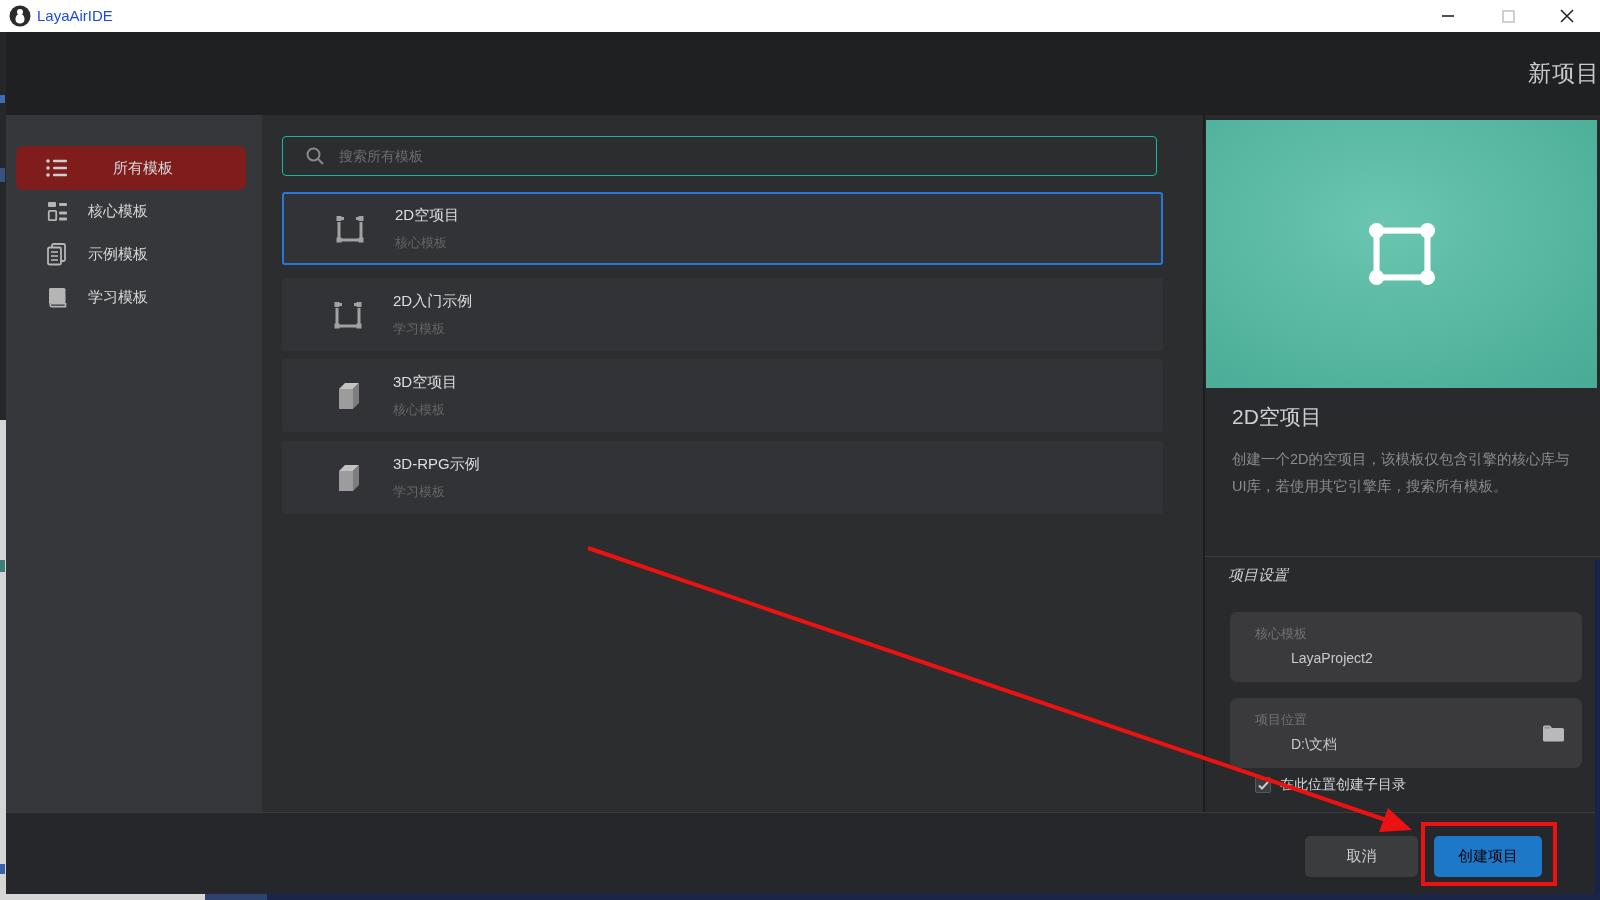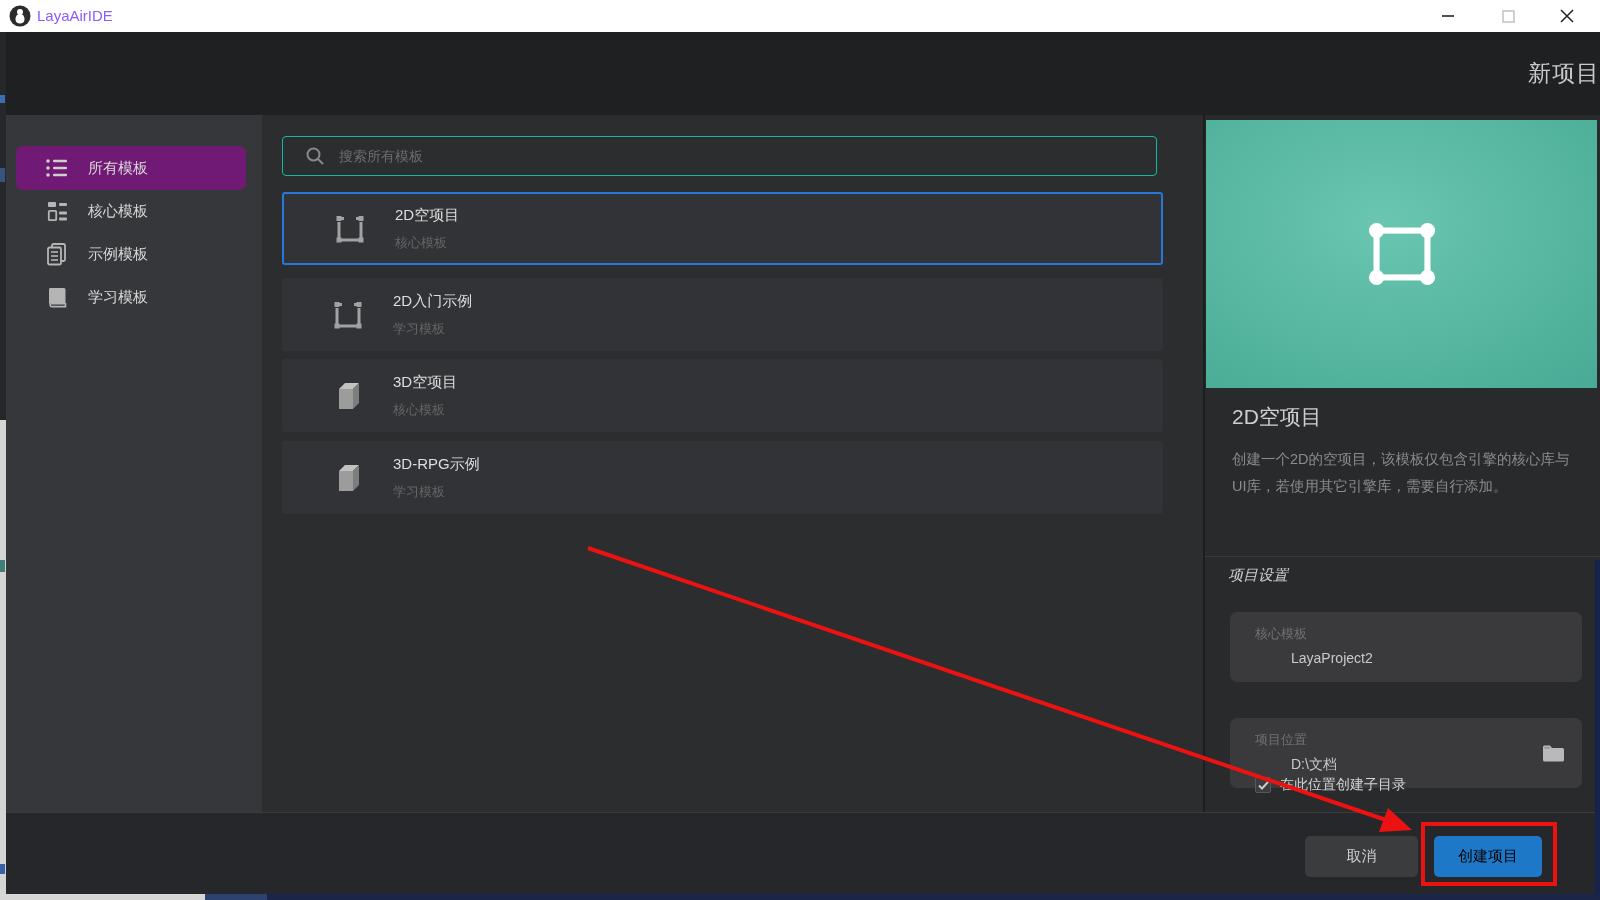--- a/index.html
+++ b/index.html
@@ -3,41 +3,41 @@
 <meta charset="utf-8">
 <style>
   * { margin:0; padding:0; box-sizing:border-box; }
   html,body { width:1600px; height:900px; background:#111; }
   body { font-family:"Liberation Sans","DejaVu Sans",sans-serif; }
   #stage { position:relative; width:1600px; height:900px; overflow:hidden; background:#2c2d2f; }
 
   
   .titlebar { position:absolute; left:0; top:0; width:1600px; height:32px; background:#ffffff; display:flex; align-items:center; z-index:30; }
   .titlebar .logo { position:absolute; left:9px; top:5px; width:22px; height:22px; }
-  .titlebar .app-title { position:absolute; left:37px; top:7px; font-size:15px; color:#8b5cf6; }
+  .titlebar .app-title { position:absolute; left:37px; top:7px; font-size:15px; color:#1d4ed8; }
   .winbtn { position:absolute; top:0; width:58px; height:32px; display:flex; align-items:center; justify-content:center; }
   .winbtn svg { display:block; }
 
   
   .left-strip-top { position:absolute; left:0; top:32px; width:6px; height:388px; background:#26272a; z-index:25; }
   .left-strip-bottom { position:absolute; left:0; top:420px; width:6px; height:474px; background:#d5d5d5; z-index:25; }
   .strip-mark { position:absolute; z-index:26; }
   .bottom-strip { position:absolute; left:0; top:894px; width:1600px; height:6px; background:#1b2547; z-index:25; }
   .bottom-strip .light { position:absolute; left:0; top:0; width:205px; height:6px; background:#d6d6d6; }
   .bottom-strip .midblue { position:absolute; left:205px; top:0; width:62px; height:6px; background:#2e4270; }
   .right-strip { position:absolute; left:1595px; top:560px; width:5px; height:334px; background:#17234a; z-index:25; }
 
   
   .dlg-header { position:absolute; left:6px; top:32px; width:1594px; height:83px; background:#1f2022; }
   .dlg-title { position:absolute; left:0; top:58px; width:1600px; text-align:right; font-size:23px; color:#c9c9c9; letter-spacing:1px; }
 
   
   .sidebar { position:absolute; left:6px; top:115px; width:256px; height:697px; background:#36373a; }
   .side-item { position:absolute; left:10px; width:230px; height:44px; border-radius:7px; display:flex; align-items:center; color:#d8d8d8; font-size:15px; }
-  .side-item.selected { background:#701a75; }
+  .side-item.selected { background:#7f1d1d;gap:25px; }
   .side-item .icn { width:26px; height:26px; margin:0 18px 0 28px; flex:0 0 auto; }
   
   .main { position:absolute; left:262px; top:115px; width:941px; height:697px; background:#2c2d2f; }
   .searchbox { position:absolute; left:282px; top:136px; width:875px; height:40px; border:1px solid #14b8a6; border-radius:4px; background:#2c2d2f; display:flex; align-items:center; }
   .searchbox .sicon { margin:0 14px 0 22px; width:20px; height:20px; }
   .searchbox input { flex:1; background:transparent; border:none; outline:none; color:#cccccc; font-size:14px; font-family:inherit; }
   .searchbox input::placeholder { color:#6d6d6d; }
 
   .card { position:absolute; left:282px; width:881px; height:73px; background:#323336; border-radius:3px; display:flex; align-items:center; }
   .card.selected { border:2px solid #2577d9; }
@@ -225,30 +225,30 @@
   <div class="preview">
     <svg width="112" height="112" viewBox="0 0 110 110">
       <rect x="30" y="32" width="50" height="46" fill="none" stroke="#ffffff" stroke-width="6"></rect>
       <circle cx="30" cy="32" r="7.5" fill="#ffffff"></circle>
         <circle cx="80" cy="32" r="7.5" fill="#ffffff"></circle>
       <circle cx="30" cy="78" r="7.5" fill="#ffffff"></circle>
         <circle cx="80" cy="78" r="7.5" fill="#ffffff"></circle>
     </svg>
   </div>
   <div class="pv-title">2D空项目</div>
-  <div class="pv-desc">创建一个2D的空项目，该模板仅包含引擎的核心库与UI库，若使用其它引擎库，需要自行添加。</div>
+  <div class="pv-desc">创建一个2D的空项目，该模板仅包含引擎的核心库与UI库，若使用其它引擎库，搜索所有模板。</div>
   <div class="r-divider"></div>
   <div class="settings-heading">项目设置</div>
 
   <div class="field" style="top:612px;">
     <div class="flabel">核心模板</div>
     <div class="fvalue">LayaProject2</div>
   </div>
 
-  <div class="field" style="top:718px;">
+  <div class="field" style="top:698px;">
     <div class="flabel">项目位置</div>
     <div class="fvalue">D:\文档</div>
     <svg class="folder" viewBox="0 0 22 18">
       <path d="M1 3 A1.5 1.5 0 0 1 2.5 1.5 H8 L10 4 H20.5 A1.5 1.5 0 0 1 22 5.5 V16 A1.5 1.5 0 0 1 20.5 17.5 H2.5 A1.5 1.5 0 0 1 1 16 Z" fill="#b9b9b9"></path>
       <path d="M2.5 3 H7.2 L8.4 4.6 H2.5 Z" fill="#8f8f8f"></path>
     </svg>
   </div>
 
   <div class="chk-row">
     <div class="chk-box">

